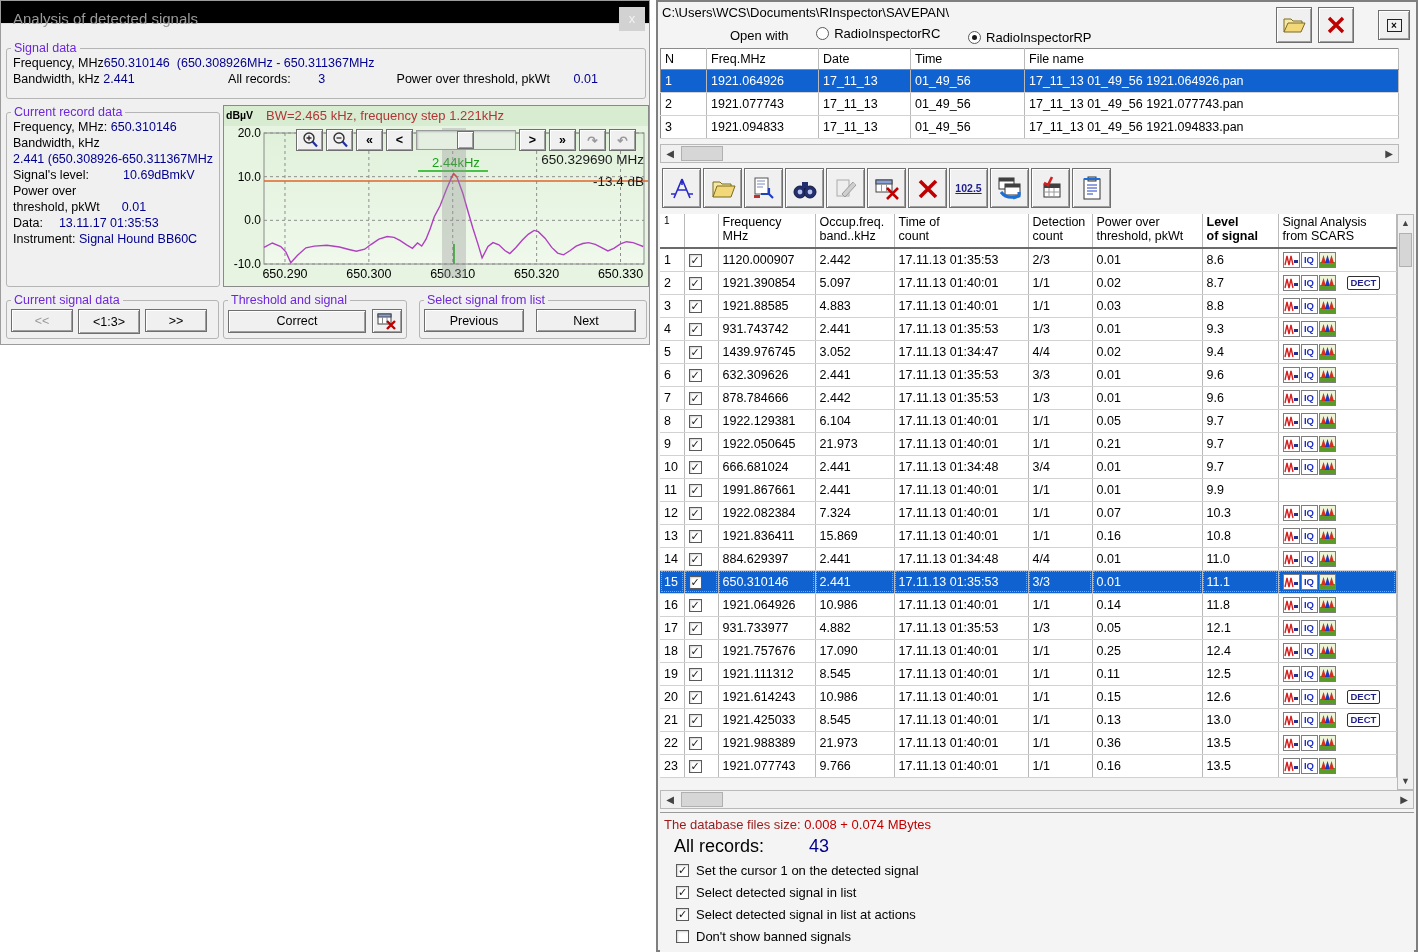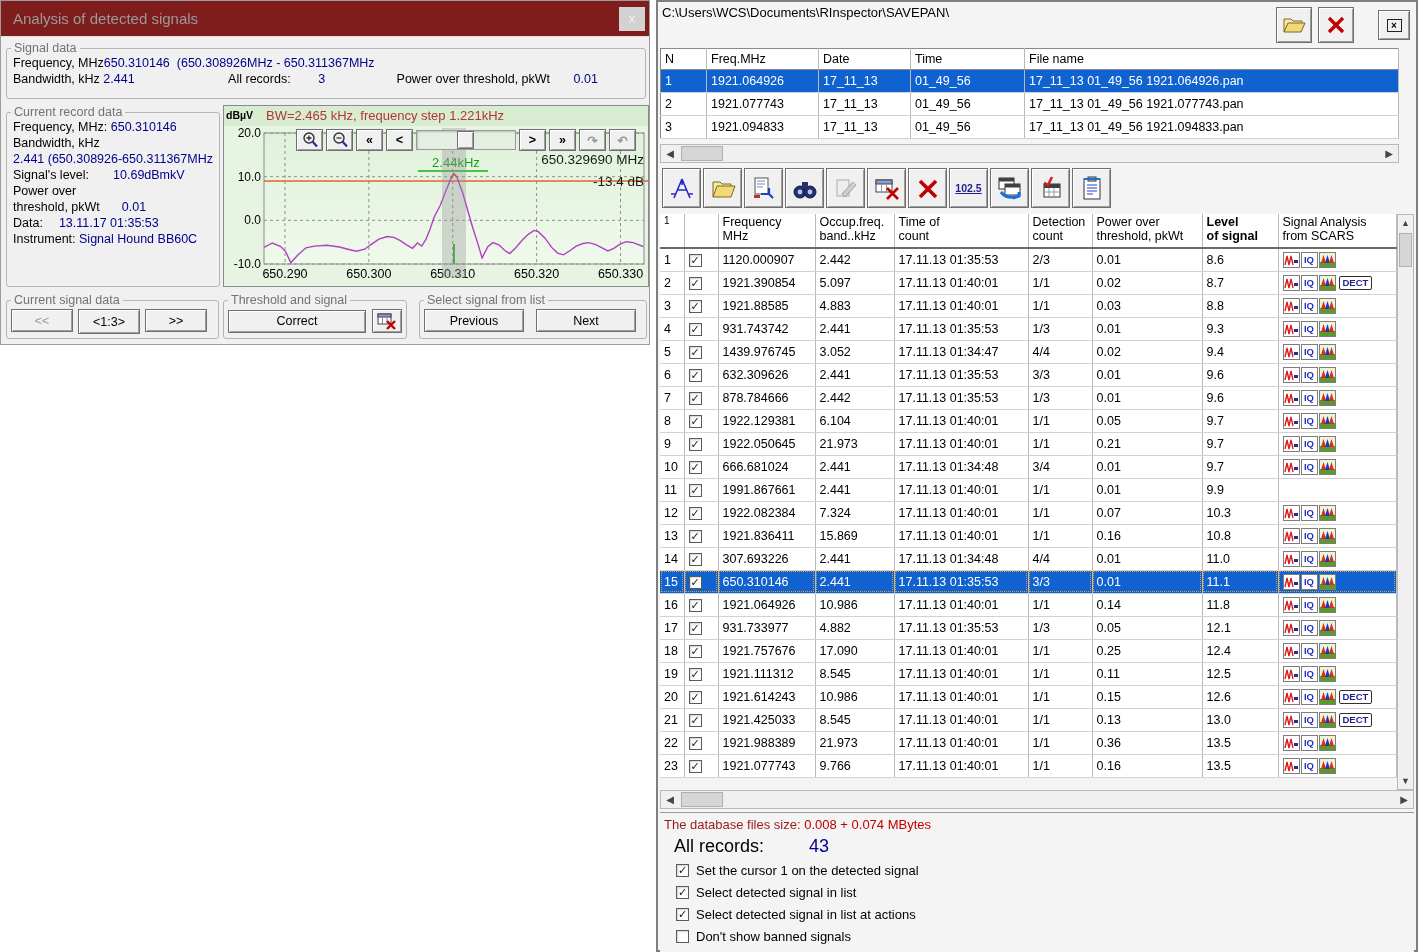--- a/index.html
+++ b/index.html
@@ -1,24 +1,24 @@
 <!DOCTYPE html>
 <html><head>
 <meta charset="utf-8">
 <style>
   * { margin:0; padding:0; box-sizing:border-box; }
   html,body { width:1418px; height:952px; background:#ffffff; font-family:"Liberation Sans", sans-serif; font-size:12.5px; color:#000; overflow:hidden; }
 
   
   #left-window { position:absolute; left:0; top:0; width:650px; height:345px; background:#f0f0f0; border:1px solid #9c9c9c; }
-  #lw-titlebar { position:absolute; left:0; top:0; width:100%; height:36px; background:#7f1d1d; border-bottom:1px solid #e0e0e0; }
+  #lw-titlebar { position:absolute; left:0; top:0; width:100%; height:23px; background:#000000; border-bottom:1px solid #e0e0e0; }
   #lw-title { position:absolute; left:12px; top:9px; font-size:15px; color:#9a9a9a; }
   #lw-close { position:absolute; right:4px; top:6px; width:26px; height:24px; background:#d2d2d2; color:#f3f3f3; text-align:center; line-height:24px; font-size:13px; }
   fieldset { border:1px solid #b5b5b5; border-radius:3px; position:absolute; background:#f0f0f0; }
-  legend { font-size:12.5px; color:#737373; margin-left:4px; padding:0 3px; }
+  legend { font-size:12.5px; color:#6d28d9; margin-left:4px; padding:0 3px; }
   .lbl { color:#000; } .val { color:#00008c; }
   .ln { padding:1px 6px; white-space:nowrap; }
   .btn3d { background:#f0f0f0; border:1px solid #6f6f6f; box-shadow: inset 1px 1px 0 #ffffff, inset -1px -1px 0 #9e9e9e; display:inline-flex; align-items:center; justify-content:center; font-size:12.5px; color:#000; cursor:default; }
   .btn3d.disabled { color:#9a9a9a; }
 
   
   #plot { position:absolute; left:222px; top:104px; width:426px; height:182px; background:#e7f4e2; border:1px solid #8a8a8a; }
   #plot-head { position:absolute; left:0; top:0; width:100%; height:20px; background:#d8ecd2; }
   #plot-units { position:absolute; left:2px; top:3px; font-size:10.5px; color:#000; font-weight:bold; }
   #plot-bw { position:absolute; left:42px; top:2px; font-size:13px; color:#b23535; }
@@ -53,21 +53,21 @@
   #toolbar { position:absolute; left:4px; top:166px; display:flex; gap:2px; }
   .tbtn { width:39px; height:40px; }
   .tbtn svg { width:26px; height:26px; }
   .freq-ico { font-size:10.5px; font-weight:bold; color:#1e1e8c; text-decoration:underline; }
 
   #main-table { position:absolute; left:2px; top:212px; width:736px; }
   #main-table th { height:34px; vertical-align:top; padding-top:1px; border-bottom:2px solid #6a6a6a; background:#fff; }
   #main-table td { height:23px; padding:0 4px; }
   .cb { width:13px; height:13px; background:#fff; border:1px solid #5a5a5a; box-shadow: inset 1px 1px 2px rgba(0,0,0,.18); display:inline-flex; align-items:center; justify-content:center; font-size:11px; line-height:1; color:#151515; }
   .icon16 { width:17px; height:16px; border:1px solid #7d7d7d; background:#fff; display:inline-flex; align-items:center; justify-content:center; margin-right:1px; vertical-align:middle; }
-  .dect { display:inline-flex; align-items:center; justify-content:center; border:1px solid #303030; border-radius:2px; height:14px; padding:0 3px; font-size:9.5px; font-weight:bold; color:#1e1e8c; background:#fff; margin-left:2px; vertical-align:middle; }
+  .dect { display:inline-flex; align-items:center; justify-content:center; border:1px solid #303030; border-radius:2px; height:14px; padding:0 3px; font-size:9.5px; font-weight:bold; color:#1e1e8c; background:#fff; margin-left:10px; vertical-align:middle; }
   .focusrow td { outline:1px dotted #e09a30; outline-offset:-2px; }
 
   .vscroll { position:absolute; left:739px; top:212px; width:17px; height:576px; background:#f0f0f0; border:1px solid #b9b9b9; }
   .vscroll .arrow { position:absolute; left:0; width:15px; height:16px; display:flex; align-items:center; justify-content:center; font-size:9px; color:#444; }
   .vscroll .thumb { position:absolute; left:1px; top:18px; width:13px; height:34px; background:#d6d6d6; border:1px solid #b0b0b0; }
 
   #footer { position:absolute; left:2px; top:810px; width:754px; height:172px; background:#f4f4f4; border-top:1px solid #9a9a9a; }
   #db-size { color:#9b1a1a; padding:4px 4px 0 4px; font-size:13px; }
   #all-records-line { padding:4px 4px 0 14px; font-size:18px; }
   .cbline { display:flex; align-items:center; gap:7px; padding:5px 0 0 16px; font-size:13px; height:22px; }
@@ -91,21 +91,21 @@
       <span style="margin-left:68px" class="lbl">Power over threshold, pkWt</span>
       <span style="margin-left:20px" class="val">0.01</span>
     </div>
   </fieldset>
 
   <fieldset style="left:5px; top:104px; width:213px; height:182px;">
     <legend>Current record data</legend>
     <div class="ln"><span class="lbl">Frequency, MHz:</span> <span class="val">650.310146</span></div>
     <div class="ln"><span class="lbl">Bandwidth, kHz</span></div>
     <div class="ln"><span class="val">2.441 (650.308926-650.311367MHz</span></div>
-    <div class="ln"><span class="lbl">Signal's level:</span><span class="val" style="margin-left:24px">10.69dBmkV</span></div>
+    <div class="ln"><span class="lbl">Signal's level:</span><span class="val" style="margin-left:34px">10.69dBmkV</span></div>
     <div class="ln"><span class="lbl">Power over</span></div>
     <div class="ln"><span class="lbl">threshold, pkWt</span><span class="val" style="margin-left:22px">0.01</span></div>
     <div class="ln"><span class="lbl">Data:</span><span class="val" style="margin-left:16px">13.11.17 01:35:53</span></div>
     <div class="ln"><span class="lbl">Instrument:</span> <span class="val">Signal Hound BB60C</span></div>
   </fieldset>
 
   <div id="plot">
     <div id="plot-head">
       <span id="plot-units">dBµV</span>
       <span id="plot-bw">BW=2.465 kHz, frequency step 1.221kHz</span>
@@ -202,20 +202,33 @@
     <legend>Select signal from list</legend>
     <div style="display:flex; gap:12px; padding:2px 4px;">
       <div class="btn3d" style="width:100px;height:23px;">Previous</div>
       <div class="btn3d" style="width:100px;height:23px;">Next</div>
     </div>
   </fieldset>
 </div>
 
 <div id="right-panel">
   <div id="rp-path">C:\Users\WCS\Documents\RInspector\SAVEPAN\</div>
+  <div id="rp-openwith">
+    <span>Open with</span>
+    <span class="radio">
+      <span class="circle"></span>
+      <span>RadioInspectorRC</span>
+    </span>
+    <span class="radio">
+      <span class="circle">
+          <span class="dot"></span>
+        </span>
+      <span>RadioInspectorRP</span>
+    </span>
+  </div>
   <div class="btn3d topbtn" style="left:618px;">
     <svg width="24" height="20" viewBox="0 0 24 20">
       <path d="M2 17 L2 4 L9 4 L11 6 L20 6 L20 9" fill="#f6e9a8" stroke="#7a6a20"></path>
       <path d="M2 17 L6 8 L23 8 L19 17 Z" fill="#f2d878" stroke="#7a6a20"></path>
     </svg>
   </div>
   <div class="btn3d topbtn" style="left:660px;">
     <svg width="22" height="22" viewBox="0 0 22 22">
       <path d="M4 4 L18 18 M18 4 L4 18" stroke="#c00000" stroke-width="3.4"></path>
     </svg>
@@ -694,21 +707,21 @@
                 <rect x="0" y="9" width="15" height="5" fill="#5a9a28"></rect>
                 <path d="M1 10 L3.5 2 L6 10 Z" fill="#d43020"></path>
                 <path d="M5 10 L7.5 2 L10 10 Z" fill="#2038c0"></path>
                 <path d="M9 10 L11.5 2 L14 10 Z" fill="#d43020"></path>
               </svg>
             </span></td>
         </tr>
         <tr>
           <td>14</td>
           <td><span class="cb">✓</span></td>
-          <td>307.693226</td>
+          <td>884.629397</td>
           <td>2.441</td>
           <td>17.11.13 01:34:48</td>
           <td>4/4</td>
           <td>0.01</td>
           <td>11.0</td>
           <td><span class="icon16">
               <svg width="15" height="14" viewBox="0 0 15 14">
                 <path d="M1 12 L3 3 L5 12 L7 3 L9 12" stroke="#d42020" stroke-width="1.4" fill="none"></path>
                 <rect x="10" y="7" width="4" height="3" fill="#203090"></rect>
               </svg>

